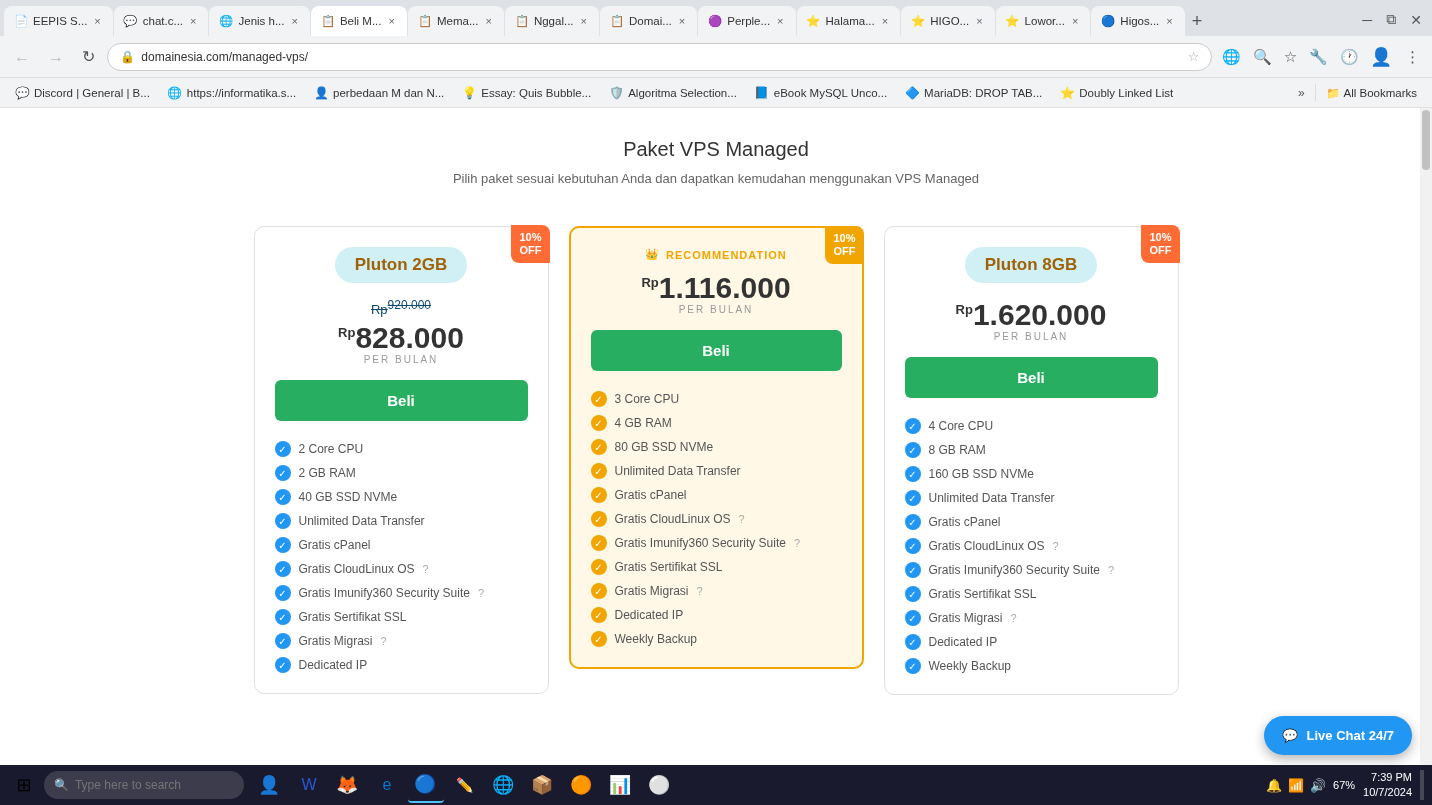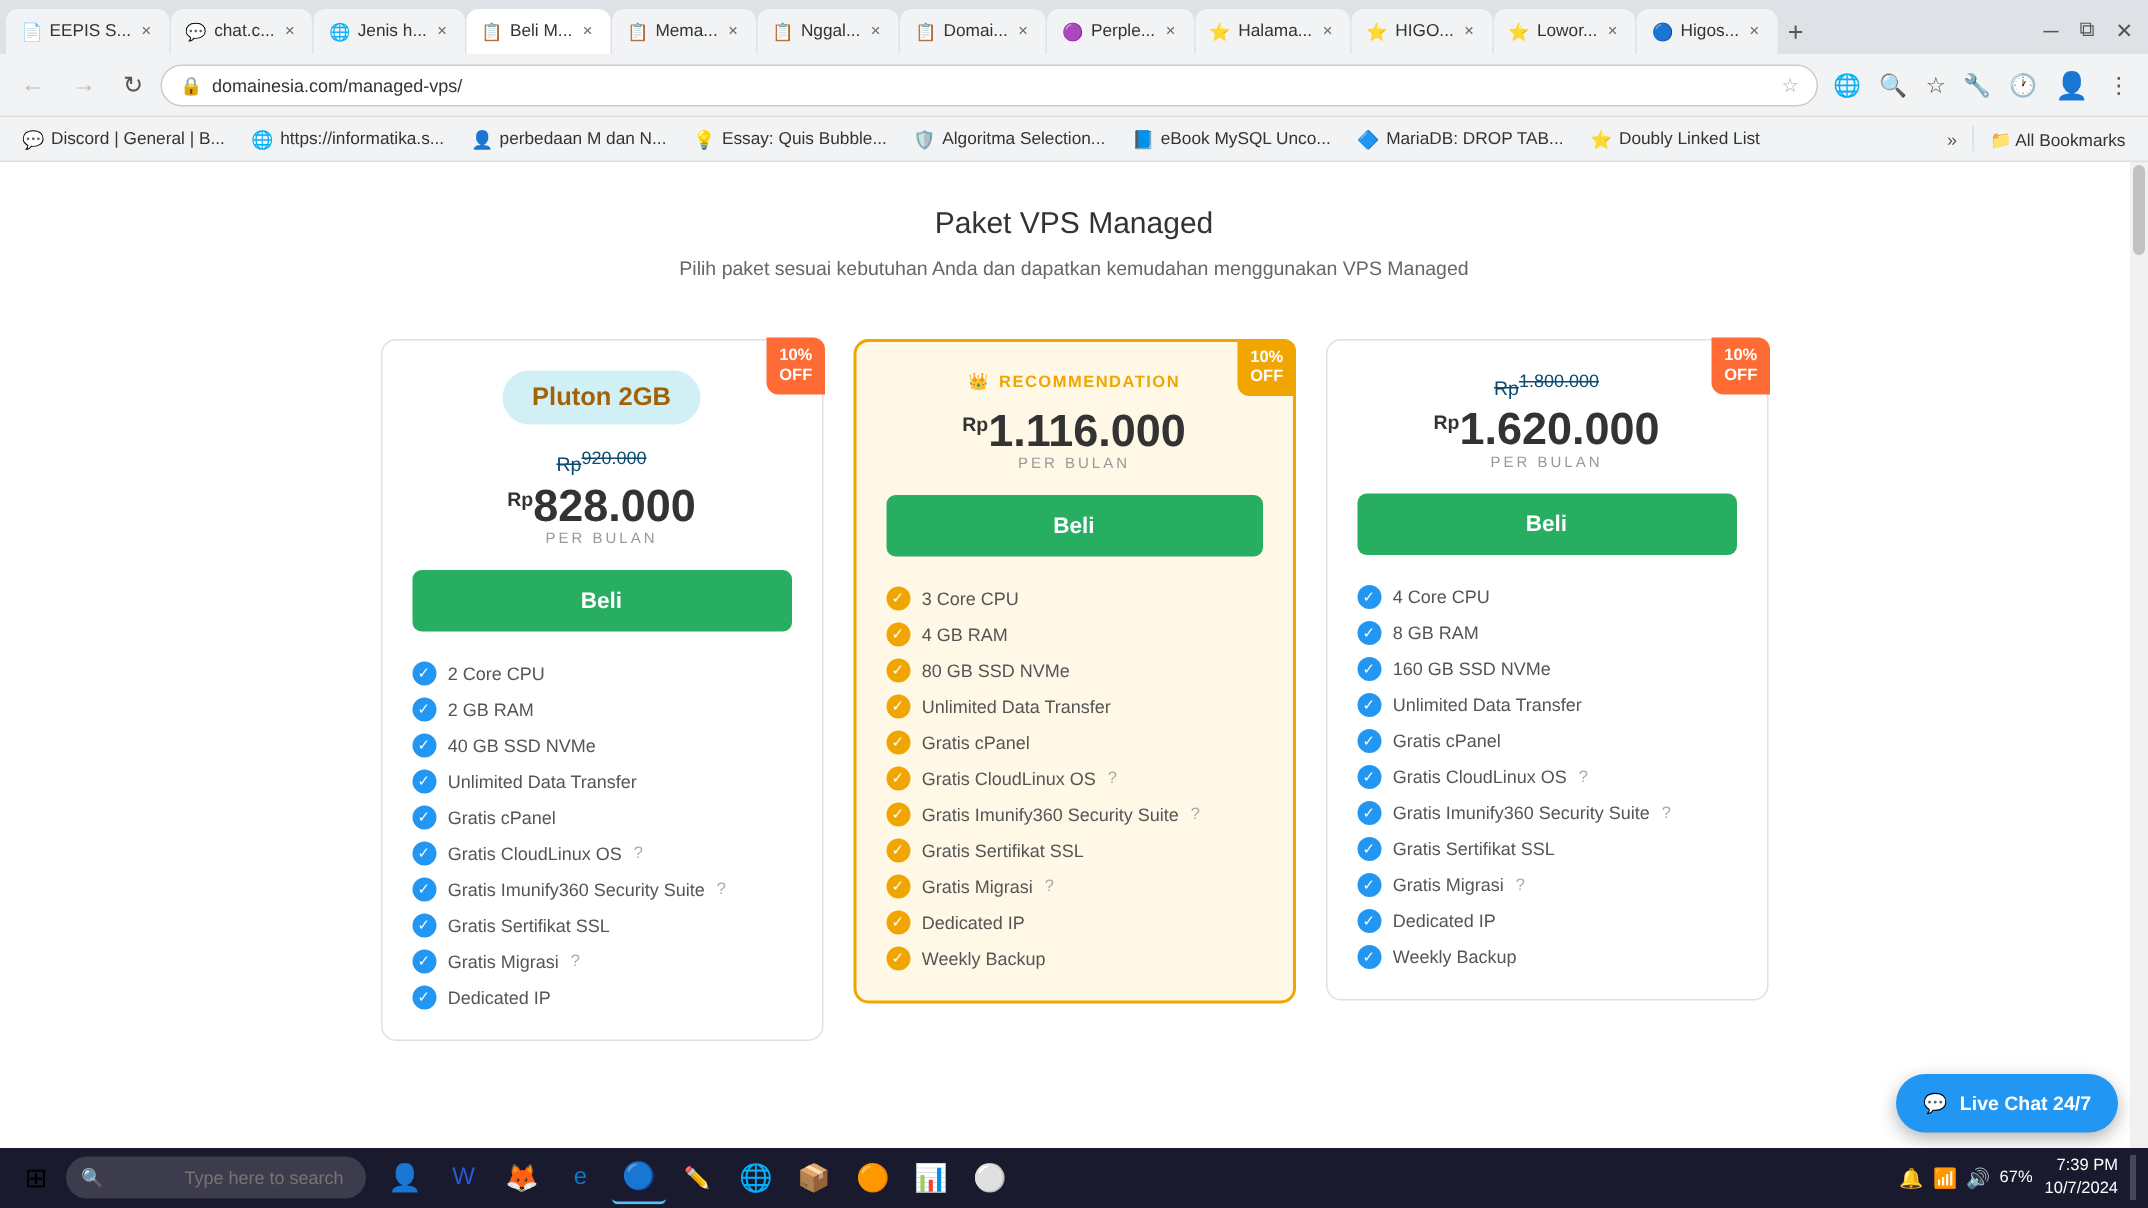--- a/index.html
+++ b/index.html
@@ -75,21 +75,21 @@
     .scroll-thumb { position: absolute; top: 0; right: 0; width: 8px; height: 60px; background: #c1c1c1; border-radius: 4px; margin: 2px; }
 
     
     .live-chat { position: fixed; bottom: 50px; right: 20px; background: #2196F3; color: #fff; border: none; border-radius: 25px; padding: 12px 18px; font-size: 13px; font-weight: bold; cursor: pointer; display: flex; align-items: center; gap: 8px; box-shadow: 0 4px 12px rgba(0,0,0,0.3); z-index: 100; }
 
     
     .taskbar { background: #1a1a2e; height: 40px; display: flex; align-items: center; padding: 0 8px; gap: 4px; position: fixed; bottom: 0; left: 0; right: 0; z-index: 200; }
     .taskbar-start { width: 32px; height: 32px; display: flex; align-items: center; justify-content: center; cursor: pointer; border-radius: 4px; }
     .win-logo { font-size: 18px; }
     .search-bar-task { background: rgba(255,255,255,0.15); border: none; border-radius: 16px; height: 28px; padding: 0 14px 0 10px; color: #fff; font-size: 12px; width: 200px; display: flex; align-items: center; gap: 6px; cursor: text; }
-    .search-bar-task input { background: none; border: none; color: #ccc; font-size: 12px; flex: 1; outline: none; margin-left: 48px; }
+    .search-bar-task input { background: none; border: none; color: #ccc; font-size: 12px; flex: 1; outline: none; }
     .taskbar-apps { display: flex; gap: 3px; margin-left: 4px; }
     .task-app { width: 36px; height: 36px; display: flex; align-items: center; justify-content: center; border-radius: 4px; cursor: pointer; font-size: 18px; }
     .task-app.active { border-bottom: 2px solid #4fc3f7; }
     .taskbar-right { margin-left: auto; display: flex; align-items: center; gap: 8px; color: #fff; font-size: 11px; }
     .sys-icons { display: flex; gap: 6px; align-items: center; }
     .time-display { text-align: right; line-height: 1.4; }
 
     .divider { width: 1px; background: #ddd; height: 60%; }
   </style>
 </head>
@@ -344,21 +344,21 @@
               </li>
               <li class="feature-item">
                 <span class="check-icon check-gold">✓</span>
                 <span>Weekly Backup</span>
               </li>
             </ul>
           </div>
 
           <div class="pricing-card">
             <div class="badge">10%<br>OFF</div>
-            <div class="old-price"><span class="currency">Rp</span>1.800.000</div>
+            <span class="plan-name cyan">Pluton 8GB</span>
             <div class="new-price"><span class="currency">Rp</span>1.620.000</div>
             <div class="per-bulan">PER BULAN</div>
             <button class="buy-btn">Beli</button>
             <ul class="feature-list">
               <li class="feature-item">
                 <span class="check-icon check-blue">✓</span>
                 <span>4 Core CPU</span>
               </li>
               <li class="feature-item">
                 <span class="check-icon check-blue">✓</span>

